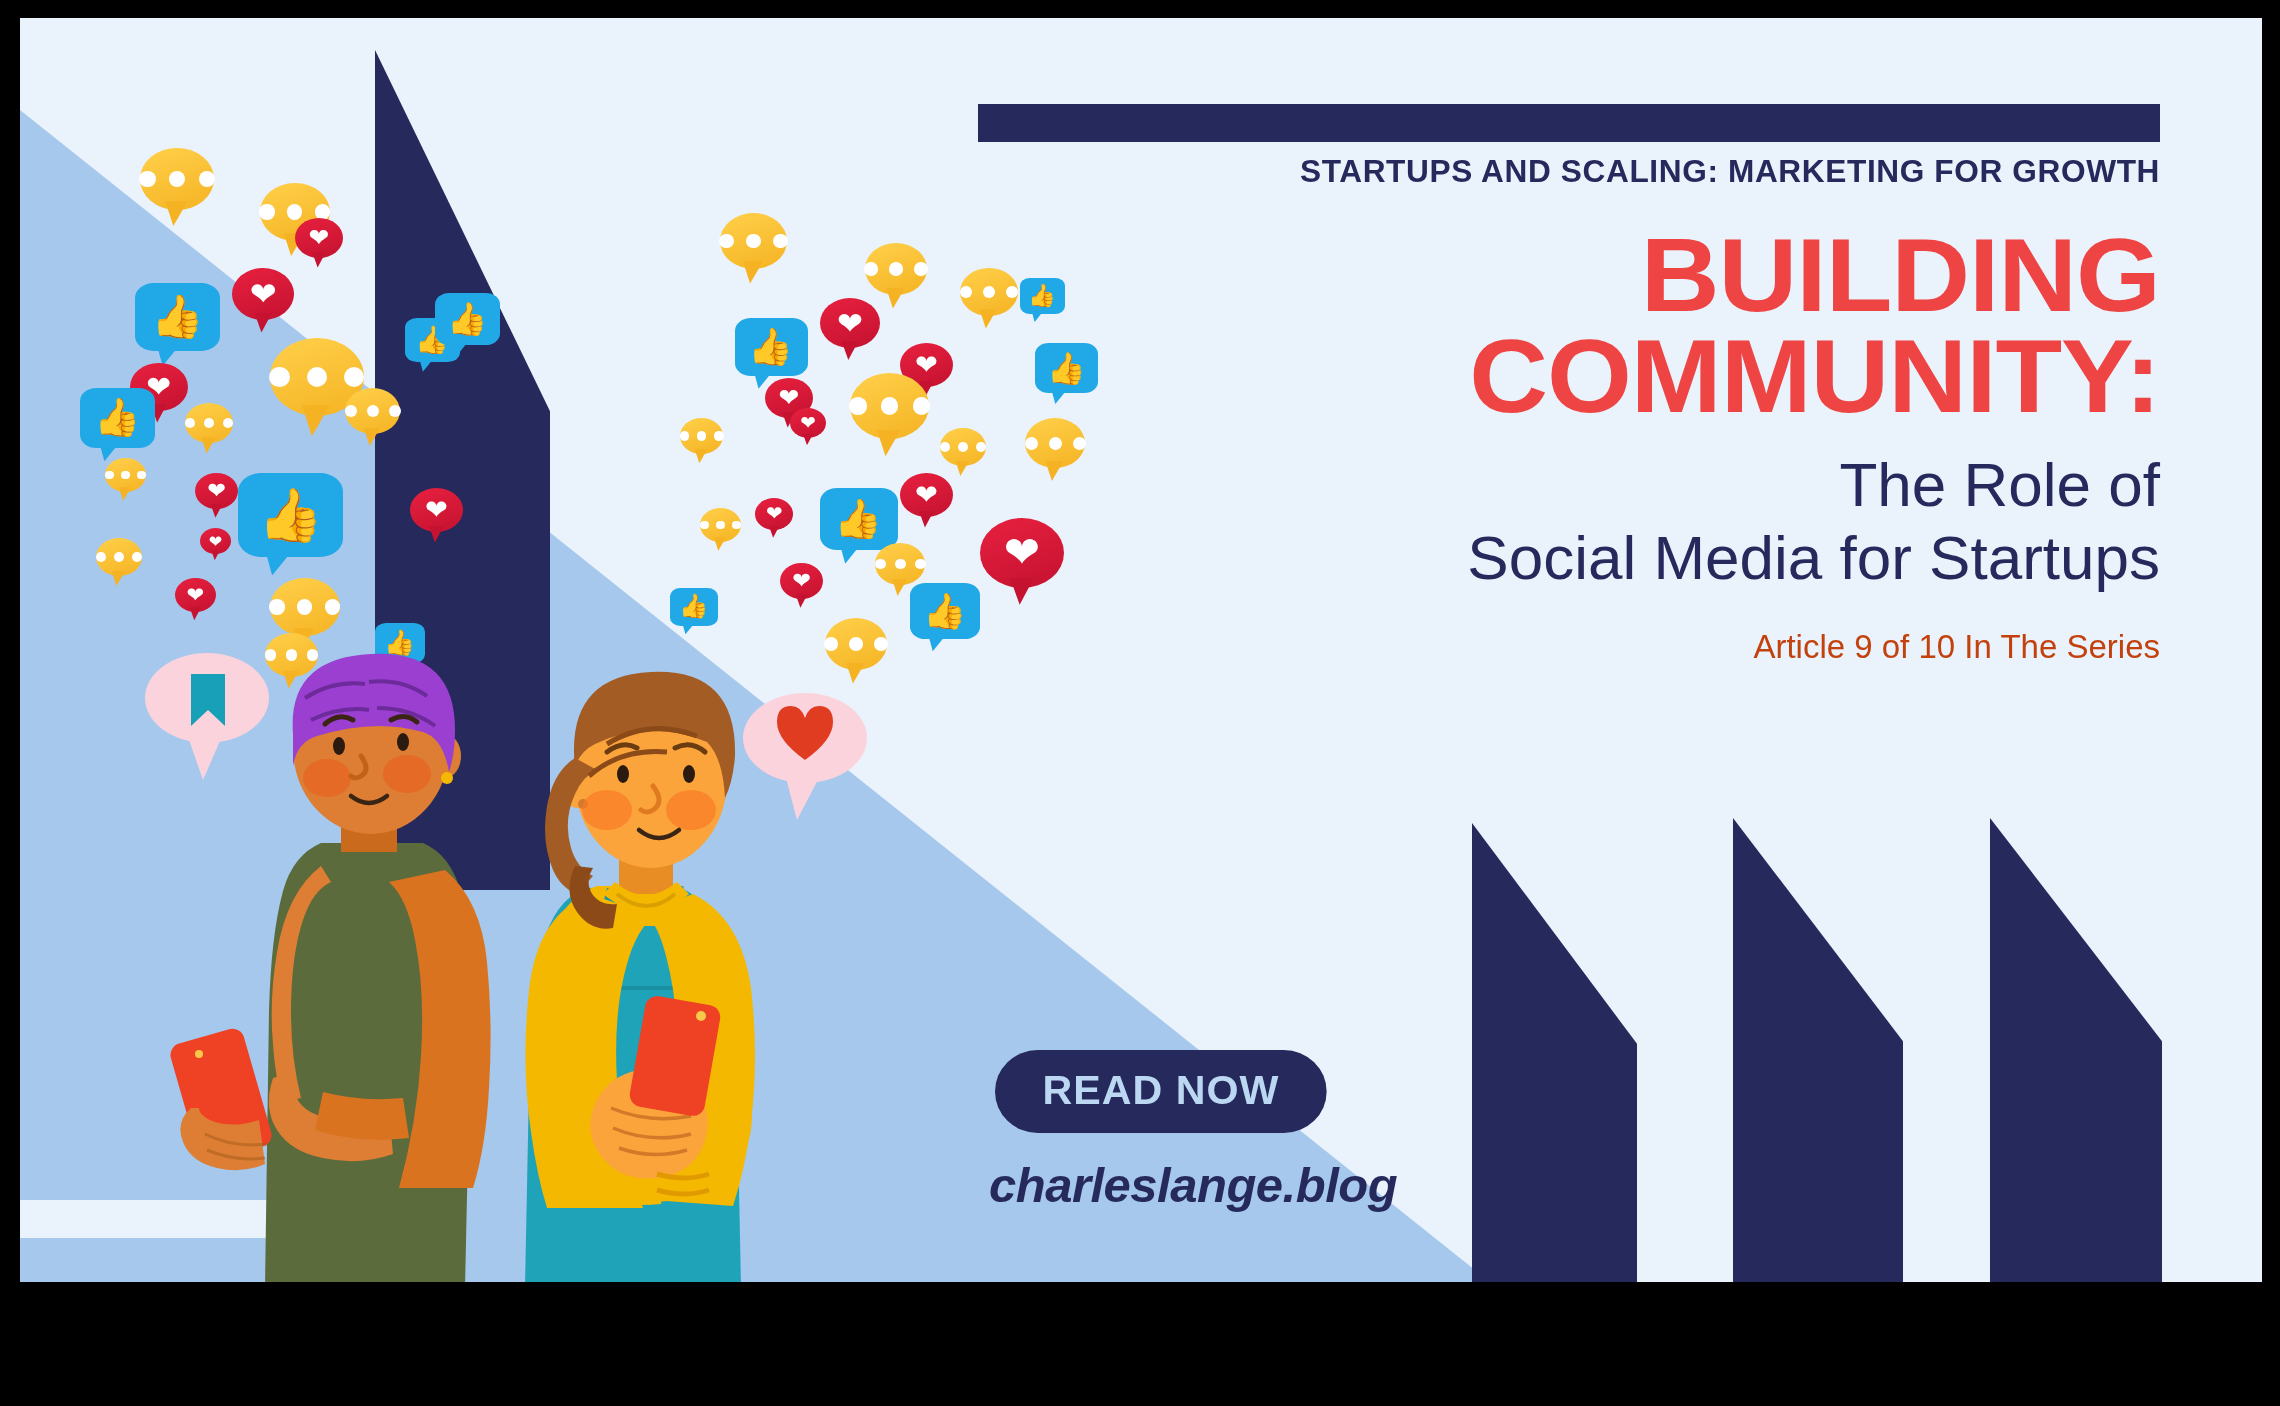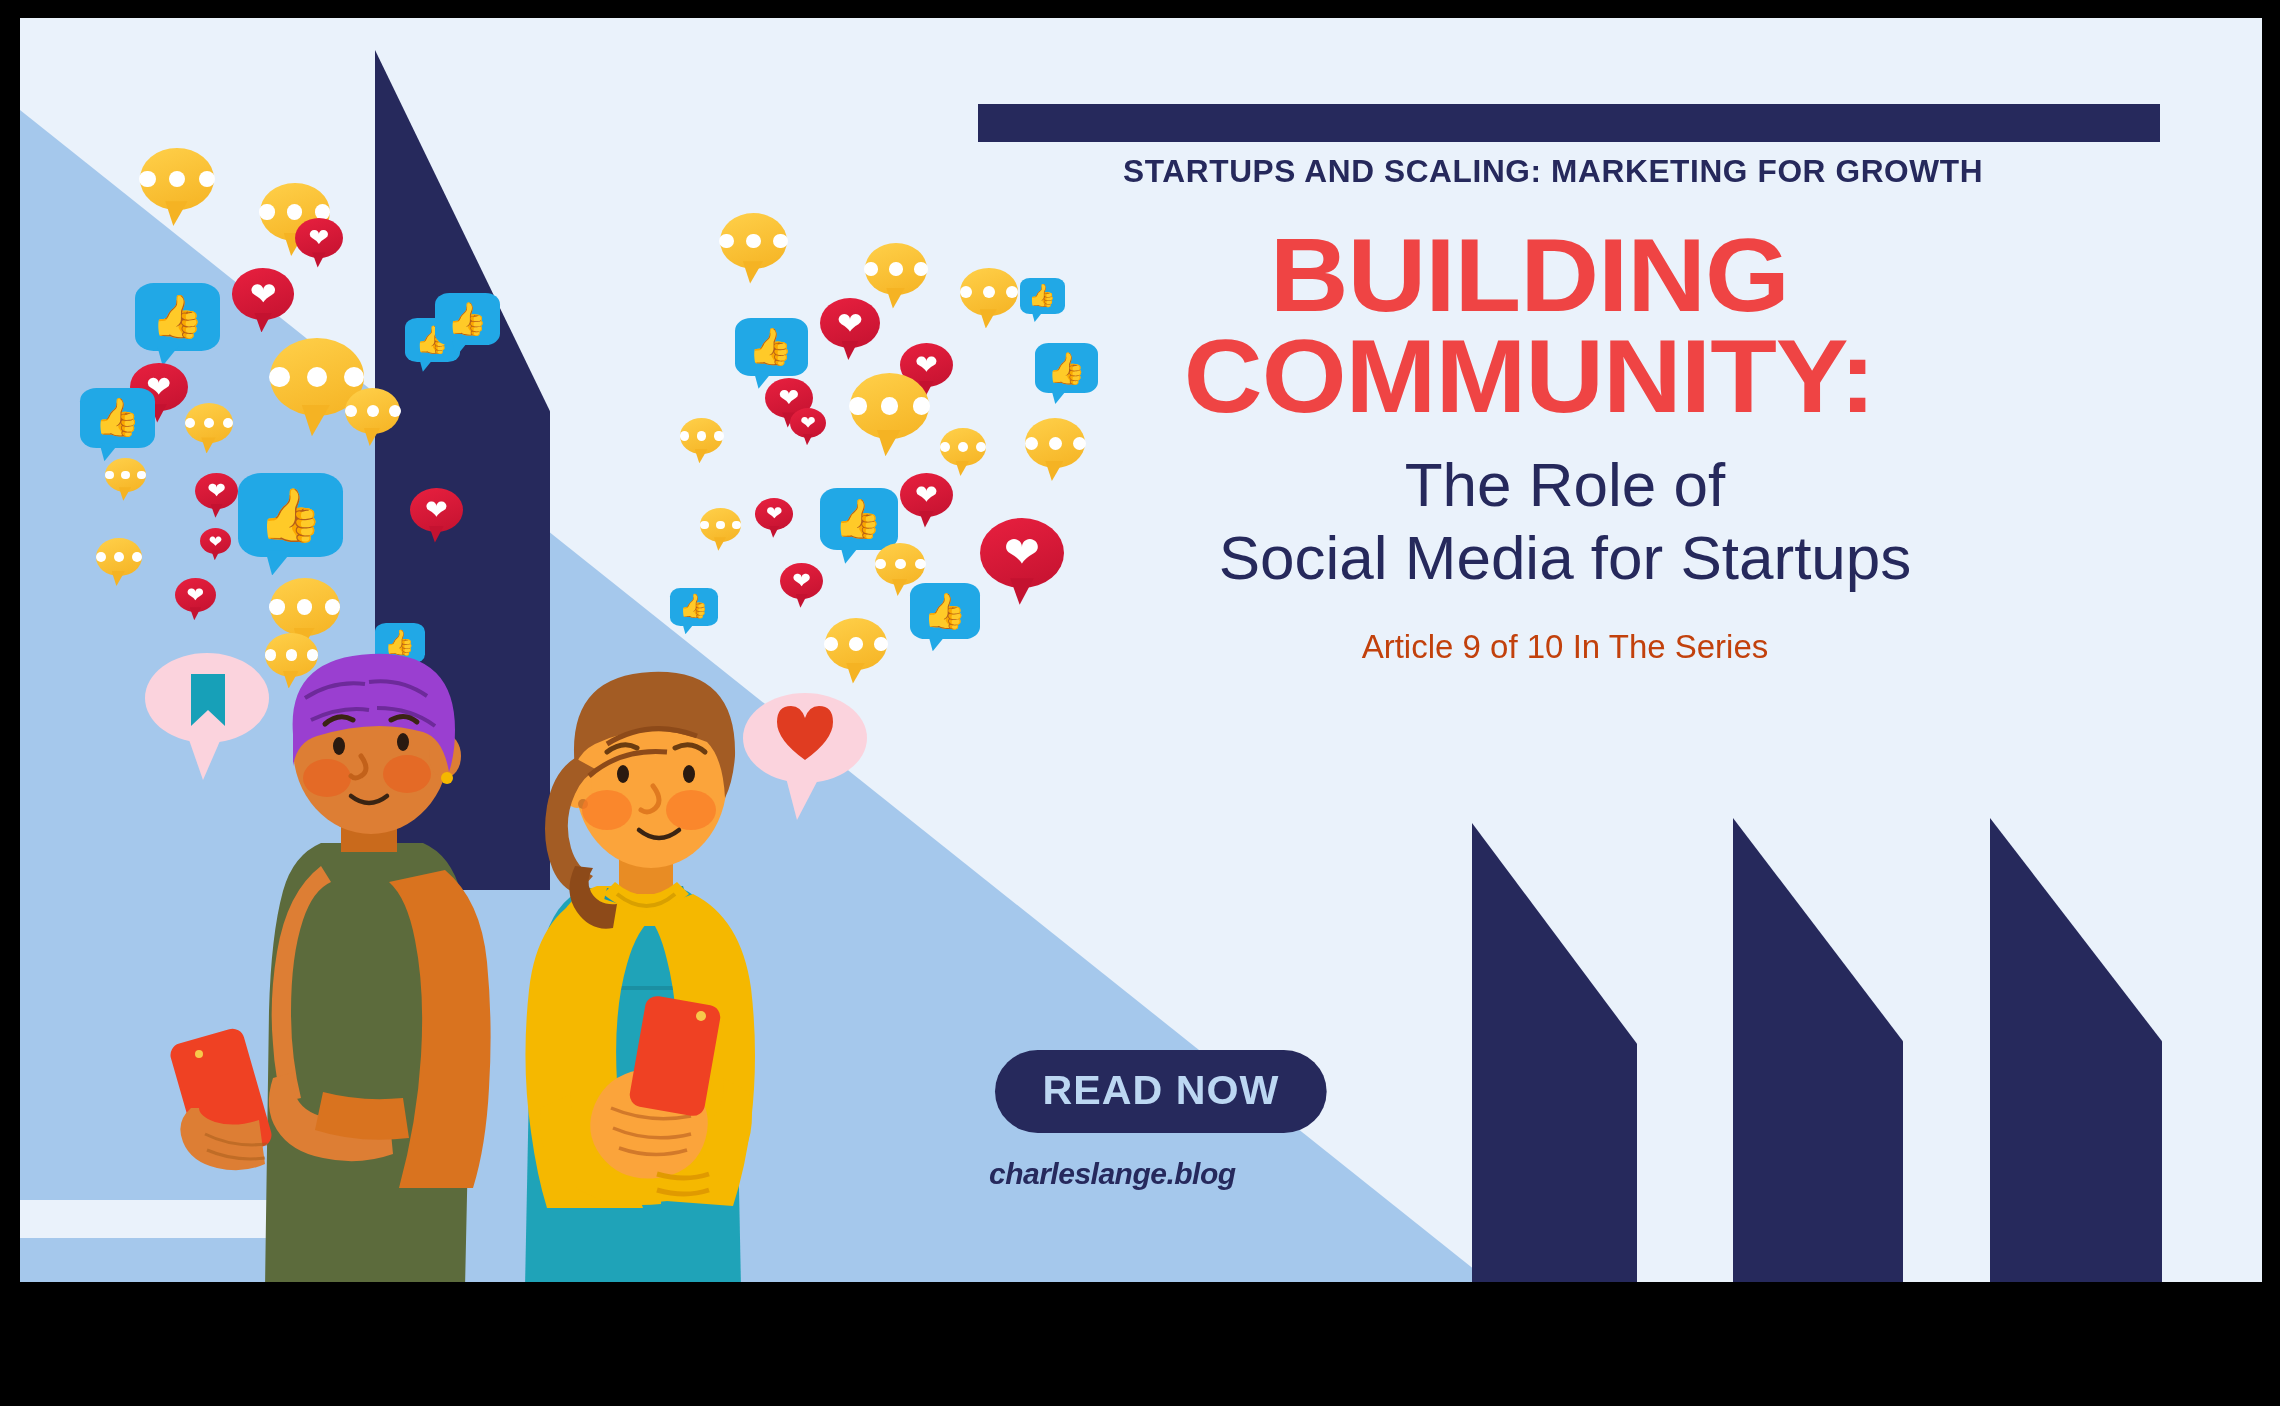--- a/index.html
+++ b/index.html
@@ -24,41 +24,41 @@
            clip-path:polygon(0 0, 100% 48%, 100% 100%, 0 100%);}
   .bldg-r2{left:1713px;top:800px;width:170px;height:465px;
            clip-path:polygon(0 0, 100% 48%, 100% 100%, 0 100%);}
   .bldg-r3{left:1970px;top:800px;width:172px;height:465px;
            clip-path:polygon(0 0, 100% 48%, 100% 100%, 0 100%);}
 
   
   .ledge{position:absolute;left:0;top:1182px;width:258px;height:38px;background:#eaf2fb;}
 
   
-  .textcol{position:absolute;right:102px;top:86px;width:1190px;text-align:center;}
+  .textcol{position:absolute;right:102px;top:86px;width:1190px;text-align:right;}
   .navybar{height:38px;background:#26295c;margin-left:8px;}
   .eyebrow{font-family:"Liberation Sans",sans-serif;font-weight:bold;
            font-size:31px;letter-spacing:0.6px;color:#26295c;
            margin-top:12px;transform:scaleX(1.02);transform-origin:right center;
            white-space:nowrap;}
   .bigtitle{font-family:"Liberation Sans",sans-serif;font-weight:bold;
             font-size:103px;line-height:0.98;color:#ef4444;letter-spacing:-1px;
             margin-top:36px;transform:scaleX(1.06);transform-origin:right center;}
   .sub{font-family:"Liberation Sans",sans-serif;font-weight:400;
        font-size:62px;line-height:1.18;color:#26295c;margin-top:20px;}
   .series{font-family:"Liberation Sans",sans-serif;font-size:33px;
           color:#c2410c;margin-top:34px;}
 
   
   .cta{position:absolute;left:975px;top:1032px;}
   .pill{display:inline-block;background:#26295c;color:#bcd7f2;
         font-weight:bold;font-size:40px;letter-spacing:1px;
         padding:18px 46px 20px 46px;border-radius:46px;
         transform:scaleX(1.03);transform-origin:left center;}
-  .url{font-style:italic;font-weight:bold;font-size:30px;color:#26295c;
+  .url{font-style:italic;font-weight:bold;font-size:49px;color:#26295c;
        margin-top:24px;margin-left:-6px;letter-spacing:-0.5px;}
 
   
   .bub{position:absolute;}
   .bub.msg{border-radius:50%;background:linear-gradient(160deg,#ffd04a 0%,#f5b323 100%);
            display:flex;align-items:center;justify-content:center;}
   .bub.msg:after{content:"";position:absolute;left:34%;bottom:-26%;
            width:30%;height:40%;background:#f5b323;
            clip-path:polygon(0 0,100% 0,36% 100%);}
   .bub.msg .dots{display:flex;gap:.22em;}

